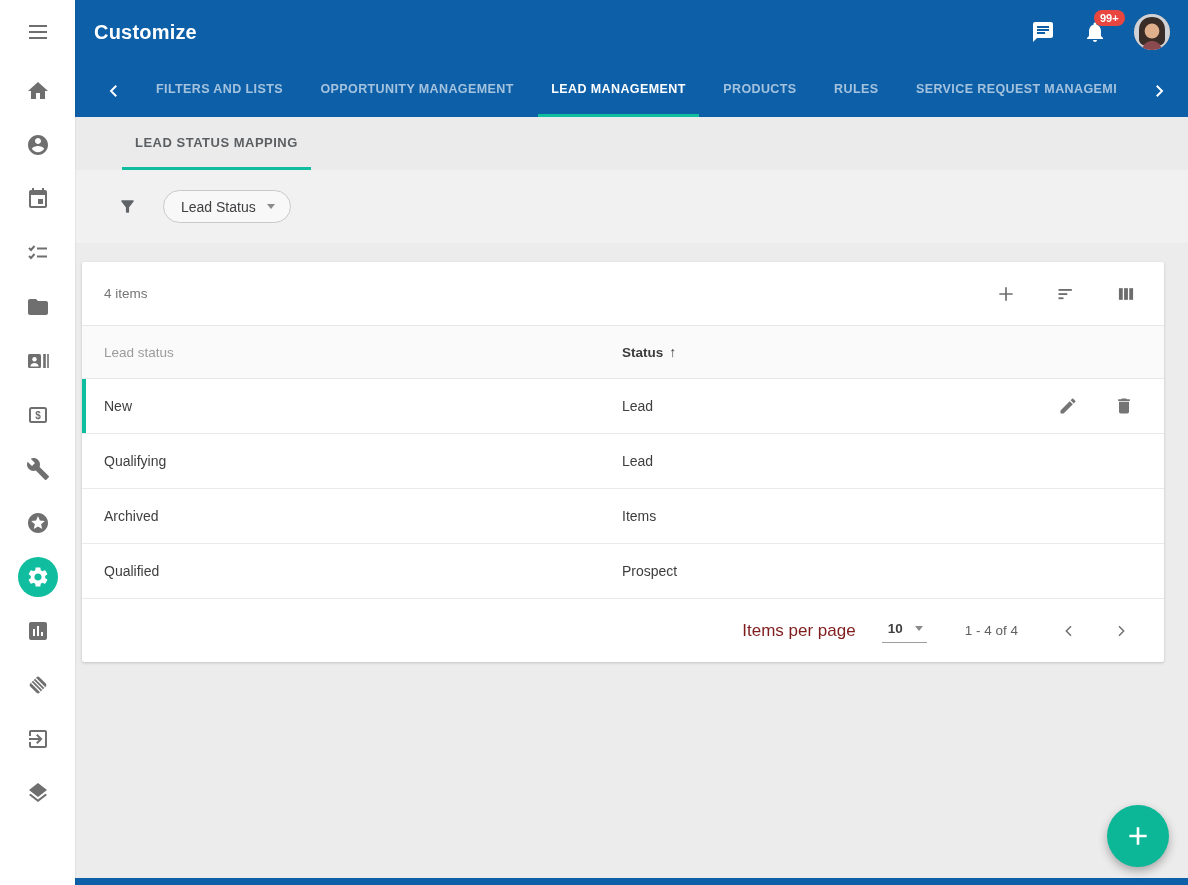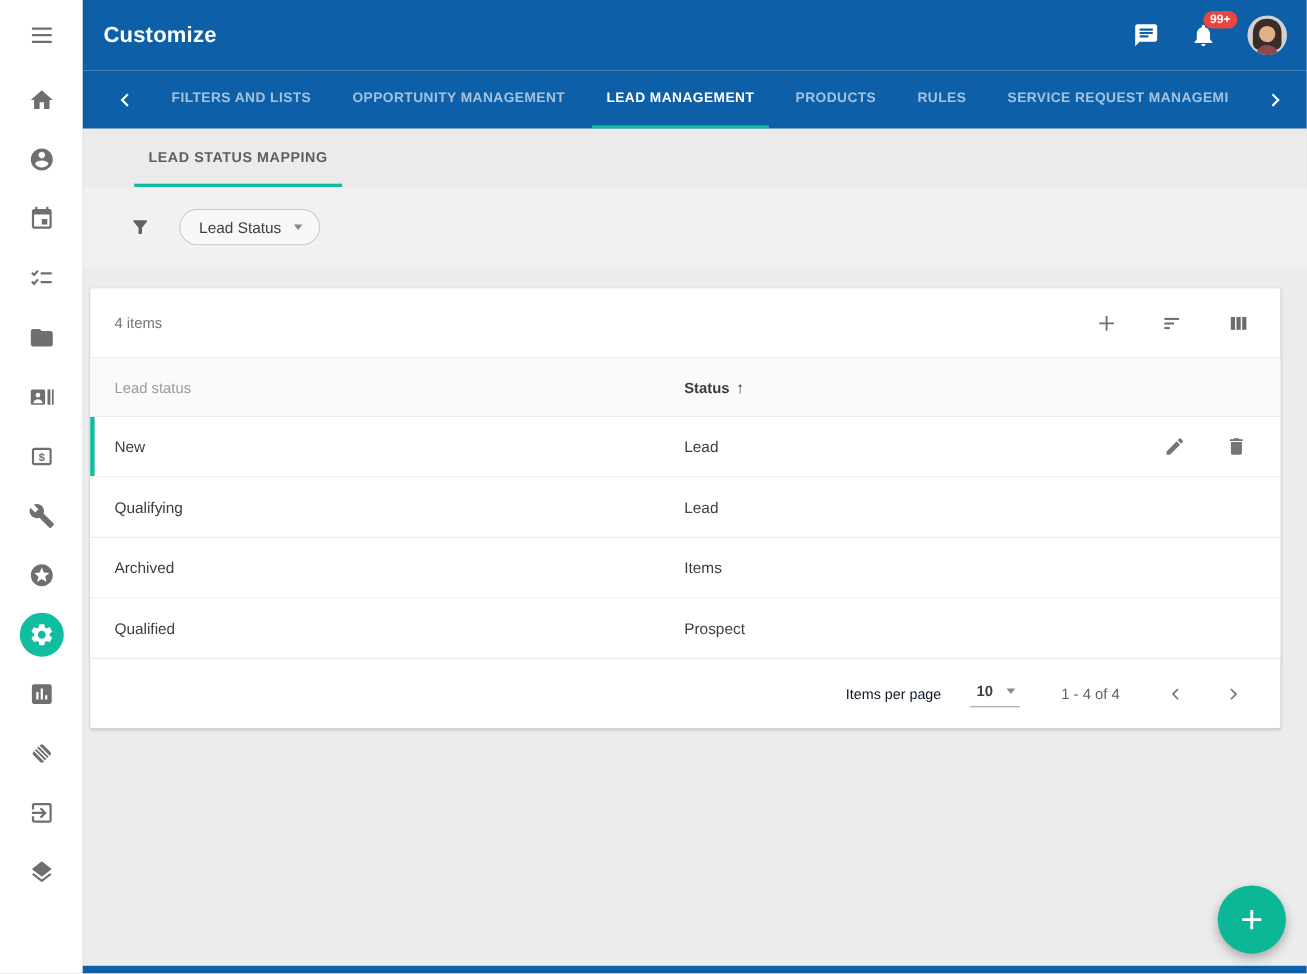--- a/index.html
+++ b/index.html
@@ -15,21 +15,21 @@
   .sb-item.active .ring { width:40px; height:40px; border-radius:50%; background:#10bd9e; display:flex; align-items:center; justify-content:center; }
   .sb-item.active svg { fill:#ffffff; width:24px; height:24px; }
 
   
   .main { flex:1; display:flex; flex-direction:column; position:relative; min-width:0; }
 
   
   .appbar { height:64px; background:#0d5fa8; display:flex; align-items:center; padding:0 18px 0 19px; flex:0 0 auto; }
   .appbar-title { color:#fff; font-size:20px; font-weight:bold; letter-spacing:.2px; flex:1; }
   .appbar-actions { display:flex; align-items:center; gap:26px; }
-  .ab-icon { position:relative; width:26px; height:26px; display:flex; align-items:center; justify-content:flex-start; cursor:pointer; }
+  .ab-icon { position:relative; width:26px; height:26px; display:flex; align-items:center; justify-content:center; cursor:pointer; }
   .ab-icon svg { width:24px; height:24px; fill:#ffffff; }
   .badge { position:absolute; top:-9px; left:12px; background:#e8463f; color:#fff; font-size:11px; font-weight:bold; padding:2px 6px; border-radius:10px; line-height:1.1; }
   .avatar { width:36px; height:36px; border-radius:50%; overflow:hidden; cursor:pointer; background:#caa58e; }
 
   
   .tabbar { height:53px; background:#0d5fa8; display:flex; align-items:stretch; padding:0 14px 0 24px; flex:0 0 auto; }
   .tab-scroll { width:30px; display:flex; align-items:center; justify-content:center; cursor:pointer; }
   .tab-scroll svg { width:18px; height:18px; stroke:#fff; stroke-width:2.6; fill:none; }
   .tabs { display:flex; flex:1; align-items:stretch; justify-content:space-between; margin:0 14px; overflow:hidden; }
   .tab { display:flex; align-items:center; padding:0 13px; font-size:12.5px; font-weight:bold; letter-spacing:.4px; color:rgba(255,255,255,.62); border-bottom:3px solid transparent; cursor:pointer; white-space:nowrap; }
@@ -66,21 +66,21 @@
   .sort-arrow { font-size:14px; font-weight:bold; color:#3c3c3c; }
 
   .trow { height:55px; display:flex; align-items:center; border-bottom:1px solid #eaeaea; background:#fff; cursor:pointer; }
   .trow.selected { box-shadow:inset 4px 0 0 #10bd9e; }
   .trow:last-of-type { border-bottom:0; }
   .cell { font-size:14px; color:#3e3e3e; }
   .acticon { width:20px; height:20px; cursor:pointer; }
   .acticon svg { width:20px; height:20px; fill:#757575; }
 
   .tfoot { height:63px; display:flex; align-items:center; justify-content:flex-end; padding-right:28px; gap:0; }
-  .tf-label { font-size:13px; color:#0f172a; margin-right:26px; }
+  .tf-label { font-size:17px; color:#7f1d1d; margin-right:26px; }
   .pagesize { display:flex; align-items:center; gap:12px; border-bottom:1px solid #9e9e9e; padding:3px 4px 6px 6px; cursor:pointer; margin-right:38px;font-weight:bold; }
   .pagesize-val { font-size:13.5px; color:#3f3f3f; }
   .range { font-size:13.5px; color:#616161; margin-right:36px; }
   .pg-btn { width:30px; height:30px; display:flex; align-items:center; justify-content:center; cursor:pointer; }
   .pg-btn svg { width:16px; height:16px; stroke:#6f6f6f; stroke-width:2.2; fill:none; }
   .pg-btn.next { margin-left:22px; }
 
   
   .fab { position:absolute; right:19px; bottom:18px; width:62px; height:62px; border-radius:50%; background:#0cb797; box-shadow:0 4px 10px rgba(0,0,0,.3); display:flex; align-items:center; justify-content:center; cursor:pointer; z-index:6; }
   .fab svg { width:26px; height:26px; stroke:#fff; stroke-width:2.4; fill:none; }

